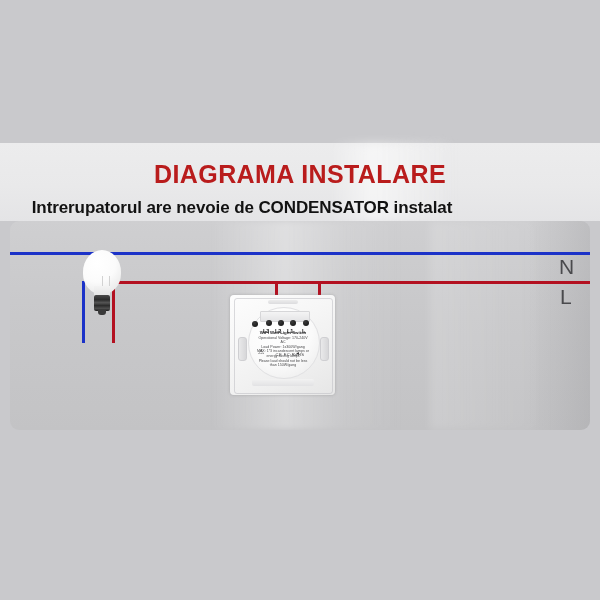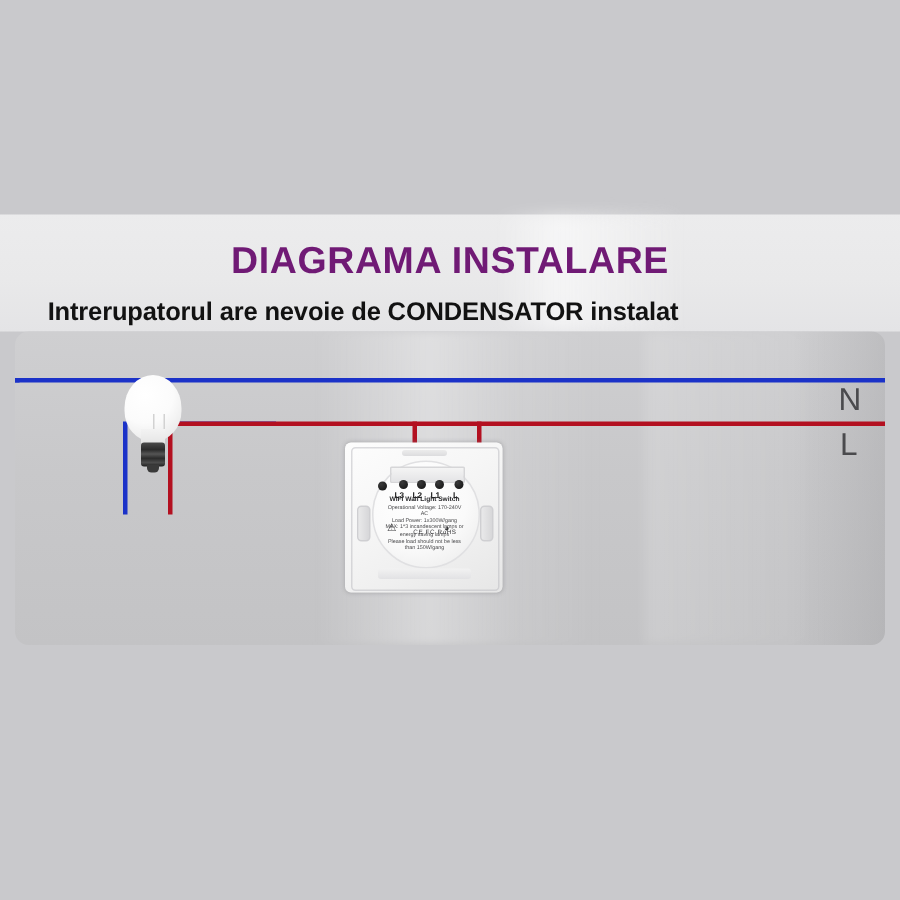--- a/index.html
+++ b/index.html
@@ -15,21 +15,21 @@
     position:absolute;left:0;top:143px;width:600px;height:78px;
     background:linear-gradient(180deg,#ececed 0%,#e9e9ea 55%,#e4e4e6 100%);
   }
   .header-blur{
     position:absolute;left:330px;top:143px;width:120px;height:78px;
     background:linear-gradient(90deg,rgba(255,255,255,0) 0%,rgba(255,255,255,.55) 35%,rgba(235,235,236,.2) 100%);
     filter:blur(5px);
   }
   .title-main{
     position:absolute;left:0;top:160px;width:600px;text-align:center;
-    font-size:25px;font-weight:bold;color:#701a75;letter-spacing:.4px;
+    font-size:25px;font-weight:bold;color:#b91c1c;letter-spacing:.4px;
   }
   .title-sub{
     position:absolute;left:0;top:198px;width:484px;text-align:center;
     font-size:17px;font-weight:bold;color:#121212;letter-spacing:-.1px;
   }
 
   
   .panel{
     position:absolute;left:10px;top:221px;width:580px;height:209px;
     border-radius:9px;overflow:hidden;

